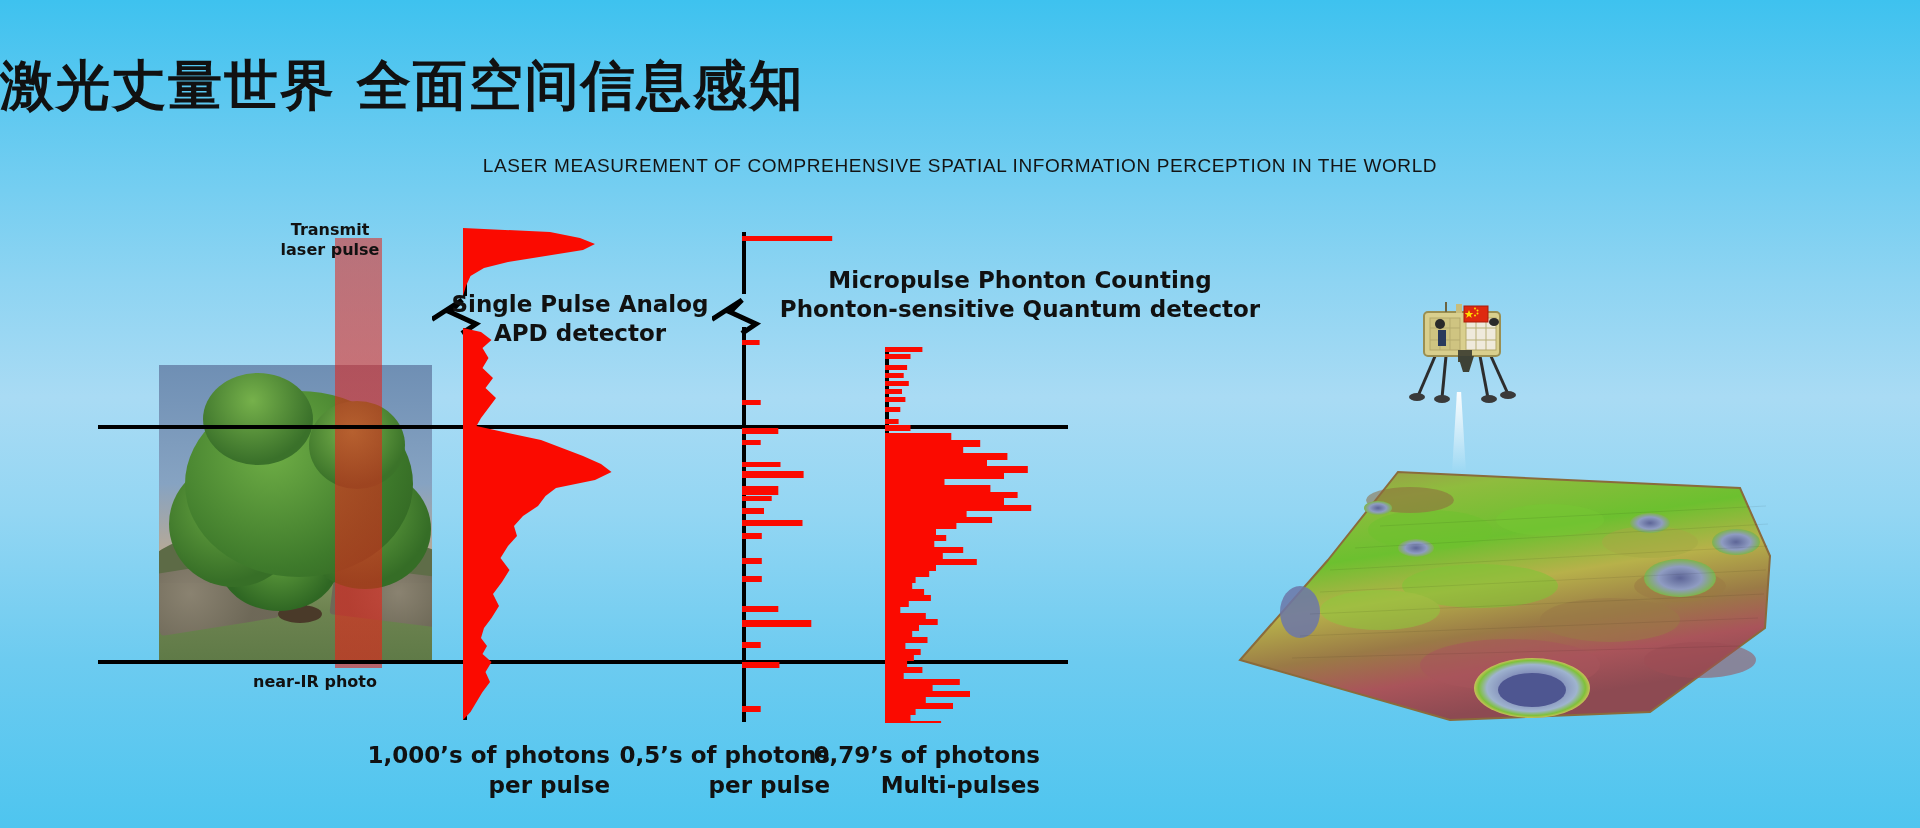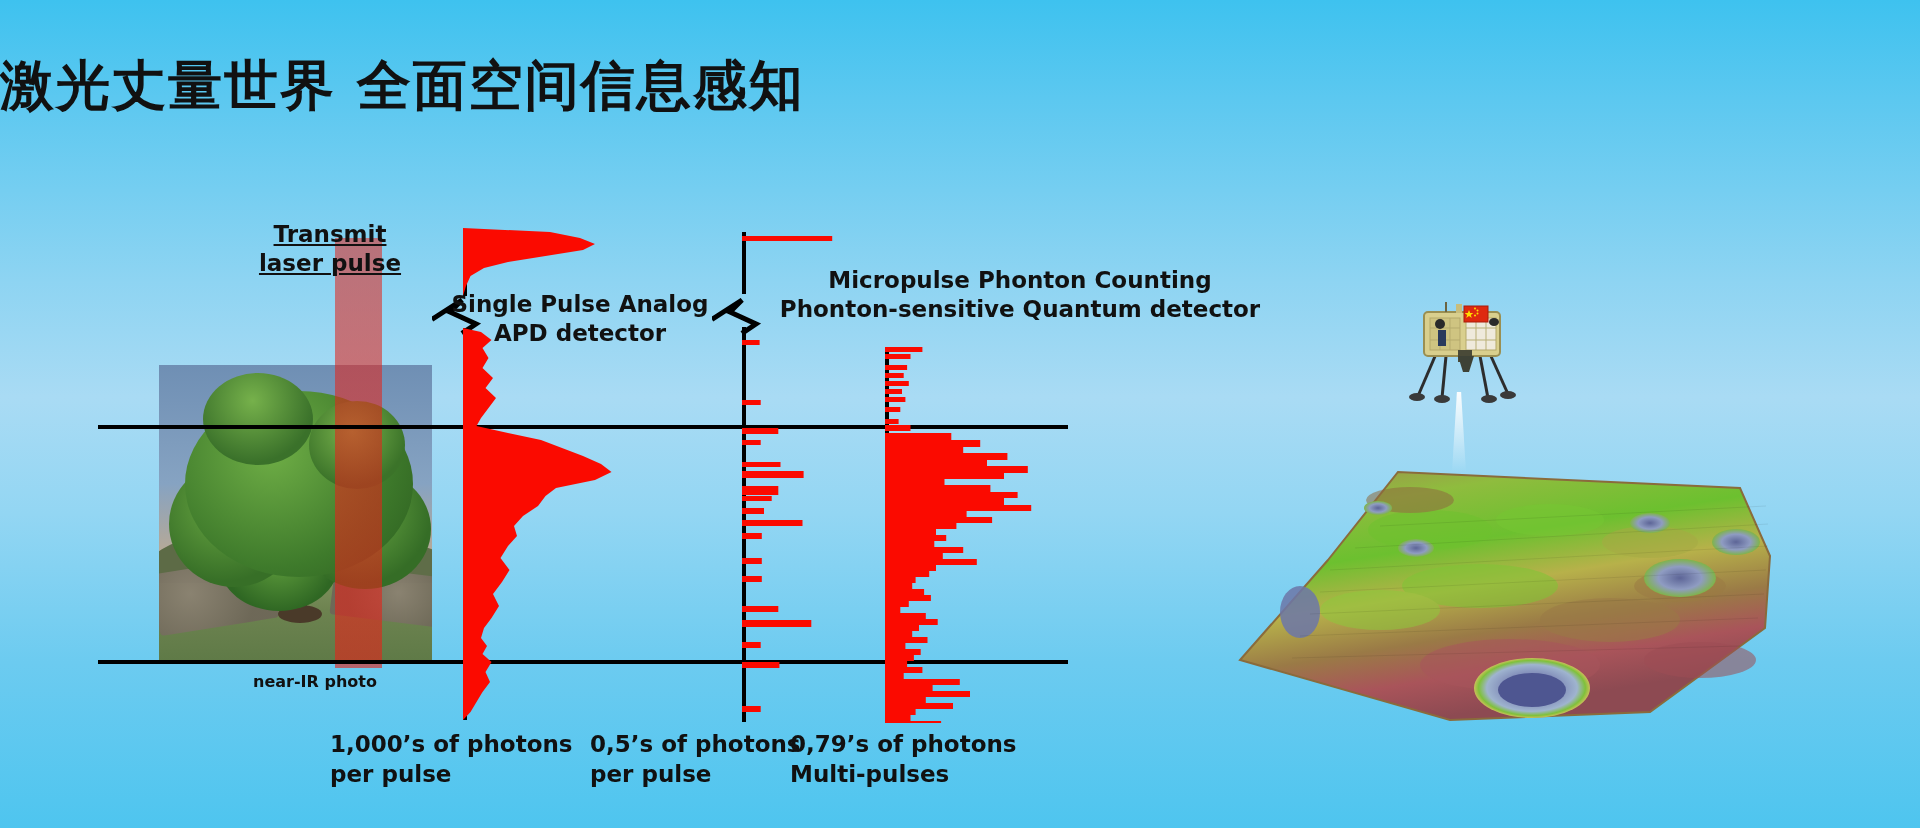--- a/index.html
+++ b/index.html
@@ -20,27 +20,27 @@
   }
   #subtitle{
     position:absolute;left:0;right:0;top:155px;text-align:center;
     font-size:19px;font-weight:400;color:#141414;letter-spacing:0.6px;
   }
 
   
   .lbl{position:absolute;color:#111;font-weight:700;text-align:center;line-height:1.28;
        font-family:"DejaVu Sans","Liberation Sans",sans-serif;white-space:pre;}
 
-  #lbl-transmit{left:220px;top:220px;width:220px;font-size:23px;text-decoration:underline;}
+  #lbl-transmit{left:220px;top:220px;width:220px;font-size:16px;}
   #lbl-analog  {left:400px;top:290px;width:360px;font-size:23px;text-align:center;}
   #lbl-micro   {left:770px;top:266px;width:500px;font-size:23px;}
   #lbl-nearir  {left:185px;top:672px;width:260px;font-size:16px;}
 
-  .cap{position:absolute;color:#111;font-weight:700;text-align:left;line-height:1.3;
-       font-size:23px;font-family:"DejaVu Sans","Liberation Sans",sans-serif;white-space:pre;}
+  .cap{position:absolute;color:#111;font-weight:700;text-align:right;line-height:1.3;
+       font-size:23px;font-family:"DejaVu Sans","Liberation Sans",sans-serif;white-space:pre;margin-top:11px;}
   #cap-1{left:330px;top:730px;width:280px;}
   #cap-2{left:590px;top:730px;width:240px;}
   #cap-3{left:790px;top:730px;width:250px;}
 
   
   #photo{
     position:absolute;left:159px;top:365px;width:273px;height:296px;
     overflow:hidden;
   }
   #photo .sky{position:absolute;inset:0;
@@ -109,20 +109,21 @@
   #plume{position:absolute;left:272px;top:92px;width:14px;height:80px;
     background:linear-gradient(180deg,rgba(255,255,255,.95),rgba(255,255,255,0));
     clip-path:polygon(35% 0,65% 0,100% 100%,0 100%);}
 </style>
 </head>
 <body>
 
 <div class="stage">
 
   <div id="title" class="hdr">激光丈量世界 全面空间信息感知</div>
+  <div id="subtitle">LASER MEASUREMENT OF COMPREHENSIVE SPATIAL INFORMATION PERCEPTION IN THE WORLD</div>
 
   <div id="photo">
     <div class="sky"></div>
     <div class="hill-l"></div>
     <div class="hill-r"></div>
     <div class="ground"></div>
     <div class="wall-l"></div>
     <div class="wall-r"></div>
     <div class="trunk"></div>
     <div class="canopy c4"></div>

